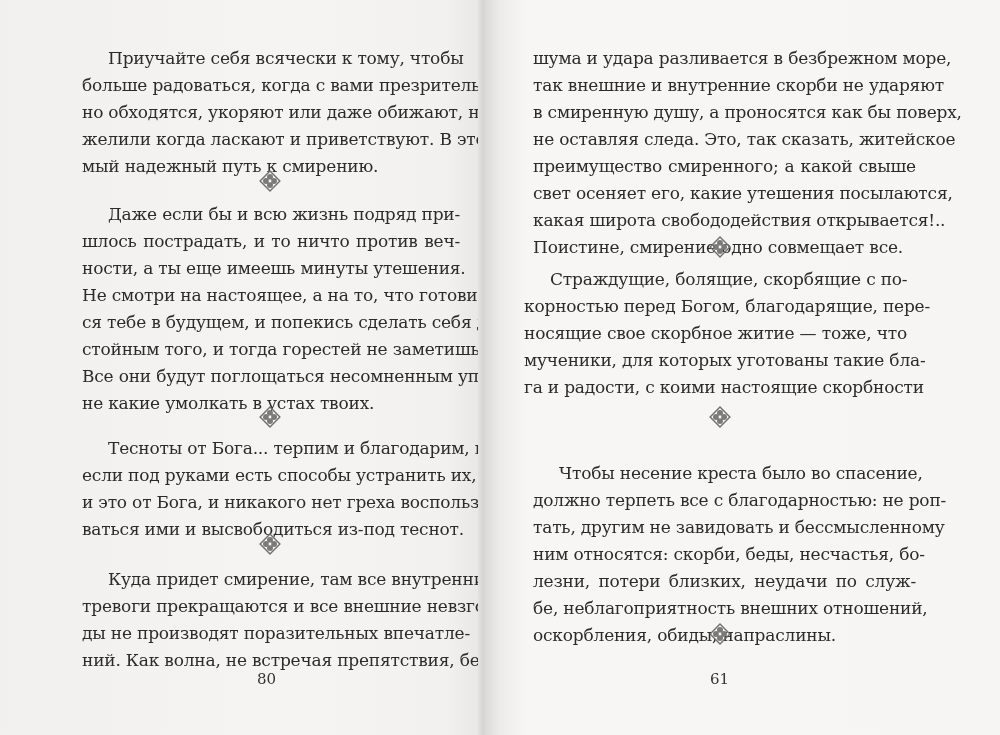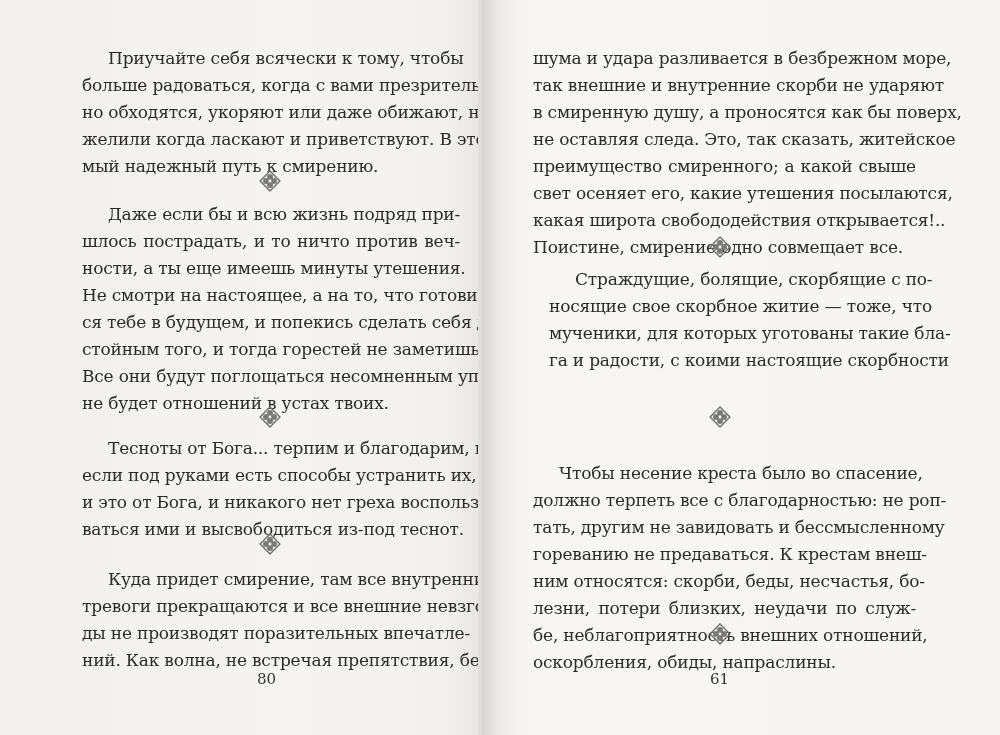--- a/index.html
+++ b/index.html
@@ -50,21 +50,21 @@
   </svg>
 
   <div class="block" style="left:82px; top:201px; width:378px;">
     <span class="line indent">Даже если бы и всю жизнь подряд при-</span>
     <span class="line">шлось пострадать, и то ничто против веч-</span>
     <span class="line">ности, а ты еще имеешь минуты утешения.</span>
     <span class="line">Не смотри на настоящее, а на то, что готовит-</span>
     <span class="line">ся тебе в будущем, и попекись сделать себя до-</span>
     <span class="line">стойным того, и тогда горестей не заметишь.</span>
     <span class="line">Все они будут поглощаться несомненным упо-</span>
-    <span class="line last">не будет отношений в устах твоих.</span>
+    <span class="line last">не какие умолкать в устах твоих.</span>
   </div>
 
   <svg class="orn" style="left:259px; top:406px;" viewBox="0 0 22 22">
     <rect x="4" y="4" width="14" height="14" transform="rotate(45 11 11)" fill="none" stroke="#6e6e6e" stroke-width="1.4"></rect>
     <circle cx="11" cy="7" r="3" fill="#7a7a7a"></circle>
       <circle cx="11" cy="15" r="3" fill="#7a7a7a"></circle>
     <circle cx="7" cy="11" r="3" fill="#7a7a7a"></circle>
       <circle cx="15" cy="11" r="3" fill="#7a7a7a"></circle>
     <circle cx="11" cy="11" r="1.4" fill="#f5f4f2"></circle>
   </svg>
@@ -112,41 +112,41 @@
 
   <svg class="orn" style="left:225px; top:236px;" viewBox="0 0 22 22">
     <rect x="4" y="4" width="14" height="14" transform="rotate(45 11 11)" fill="none" stroke="#6e6e6e" stroke-width="1.4"></rect>
     <circle cx="11" cy="7" r="3" fill="#7a7a7a"></circle>
       <circle cx="11" cy="15" r="3" fill="#7a7a7a"></circle>
     <circle cx="7" cy="11" r="3" fill="#7a7a7a"></circle>
       <circle cx="15" cy="11" r="3" fill="#7a7a7a"></circle>
     <circle cx="11" cy="11" r="1.4" fill="#f5f4f2"></circle>
   </svg>
 
-  <div class="block" style="left:65px; top:266px; width:383px;">
+  <div class="block" style="left:40px; top:266px; width:383px;">
     <span class="line indent">Страждущие, болящие, скорбящие с по-</span>
+    <span class="line">корностью перед Богом, благодарящие, пере-</span>
     <span class="line">носящие свое скорбное житие — тоже, что</span>
     <span class="line">мученики, для которых уготованы такие бла-</span>
     <span class="line">га и радости, с коими настоящие скорбности</span>
   </div>
 
   <svg class="orn" style="left:225px; top:406px;" viewBox="0 0 22 22">
     <rect x="4" y="4" width="14" height="14" transform="rotate(45 11 11)" fill="none" stroke="#6e6e6e" stroke-width="1.4"></rect>
     <circle cx="11" cy="7" r="3" fill="#7a7a7a"></circle>
       <circle cx="11" cy="15" r="3" fill="#7a7a7a"></circle>
     <circle cx="7" cy="11" r="3" fill="#7a7a7a"></circle>
       <circle cx="15" cy="11" r="3" fill="#7a7a7a"></circle>
     <circle cx="11" cy="11" r="1.4" fill="#f5f4f2"></circle>
   </svg>
 
   <div class="block" style="left:49px; top:436px; width:383px;margin-top:24px;">
     <span class="line indent">Чтобы несение креста было во спасение,</span>
     <span class="line">должно терпеть все с благодарностью: не роп-</span>
     <span class="line">тать, другим не завидовать и бессмысленному</span>
-    <span class="line">горевaнию не предаваться. К крестам внеш-</span>
     <span class="line">ним относятся: скорби, беды, несчастья, бо-</span>
     <span class="line">лезни, потери близких, неудачи по служ-</span>
     <span class="line">бе, неблагоприятность внешних отношений,</span>
     <span class="line last">оскорбления, обиды, напраслины.</span>
   </div>
 
   <svg class="orn" style="left:225px; top:623px;" viewBox="0 0 22 22">
     <rect x="4" y="4" width="14" height="14" transform="rotate(45 11 11)" fill="none" stroke="#6e6e6e" stroke-width="1.4"></rect>
     <circle cx="11" cy="7" r="3" fill="#7a7a7a"></circle>
       <circle cx="11" cy="15" r="3" fill="#7a7a7a"></circle>

